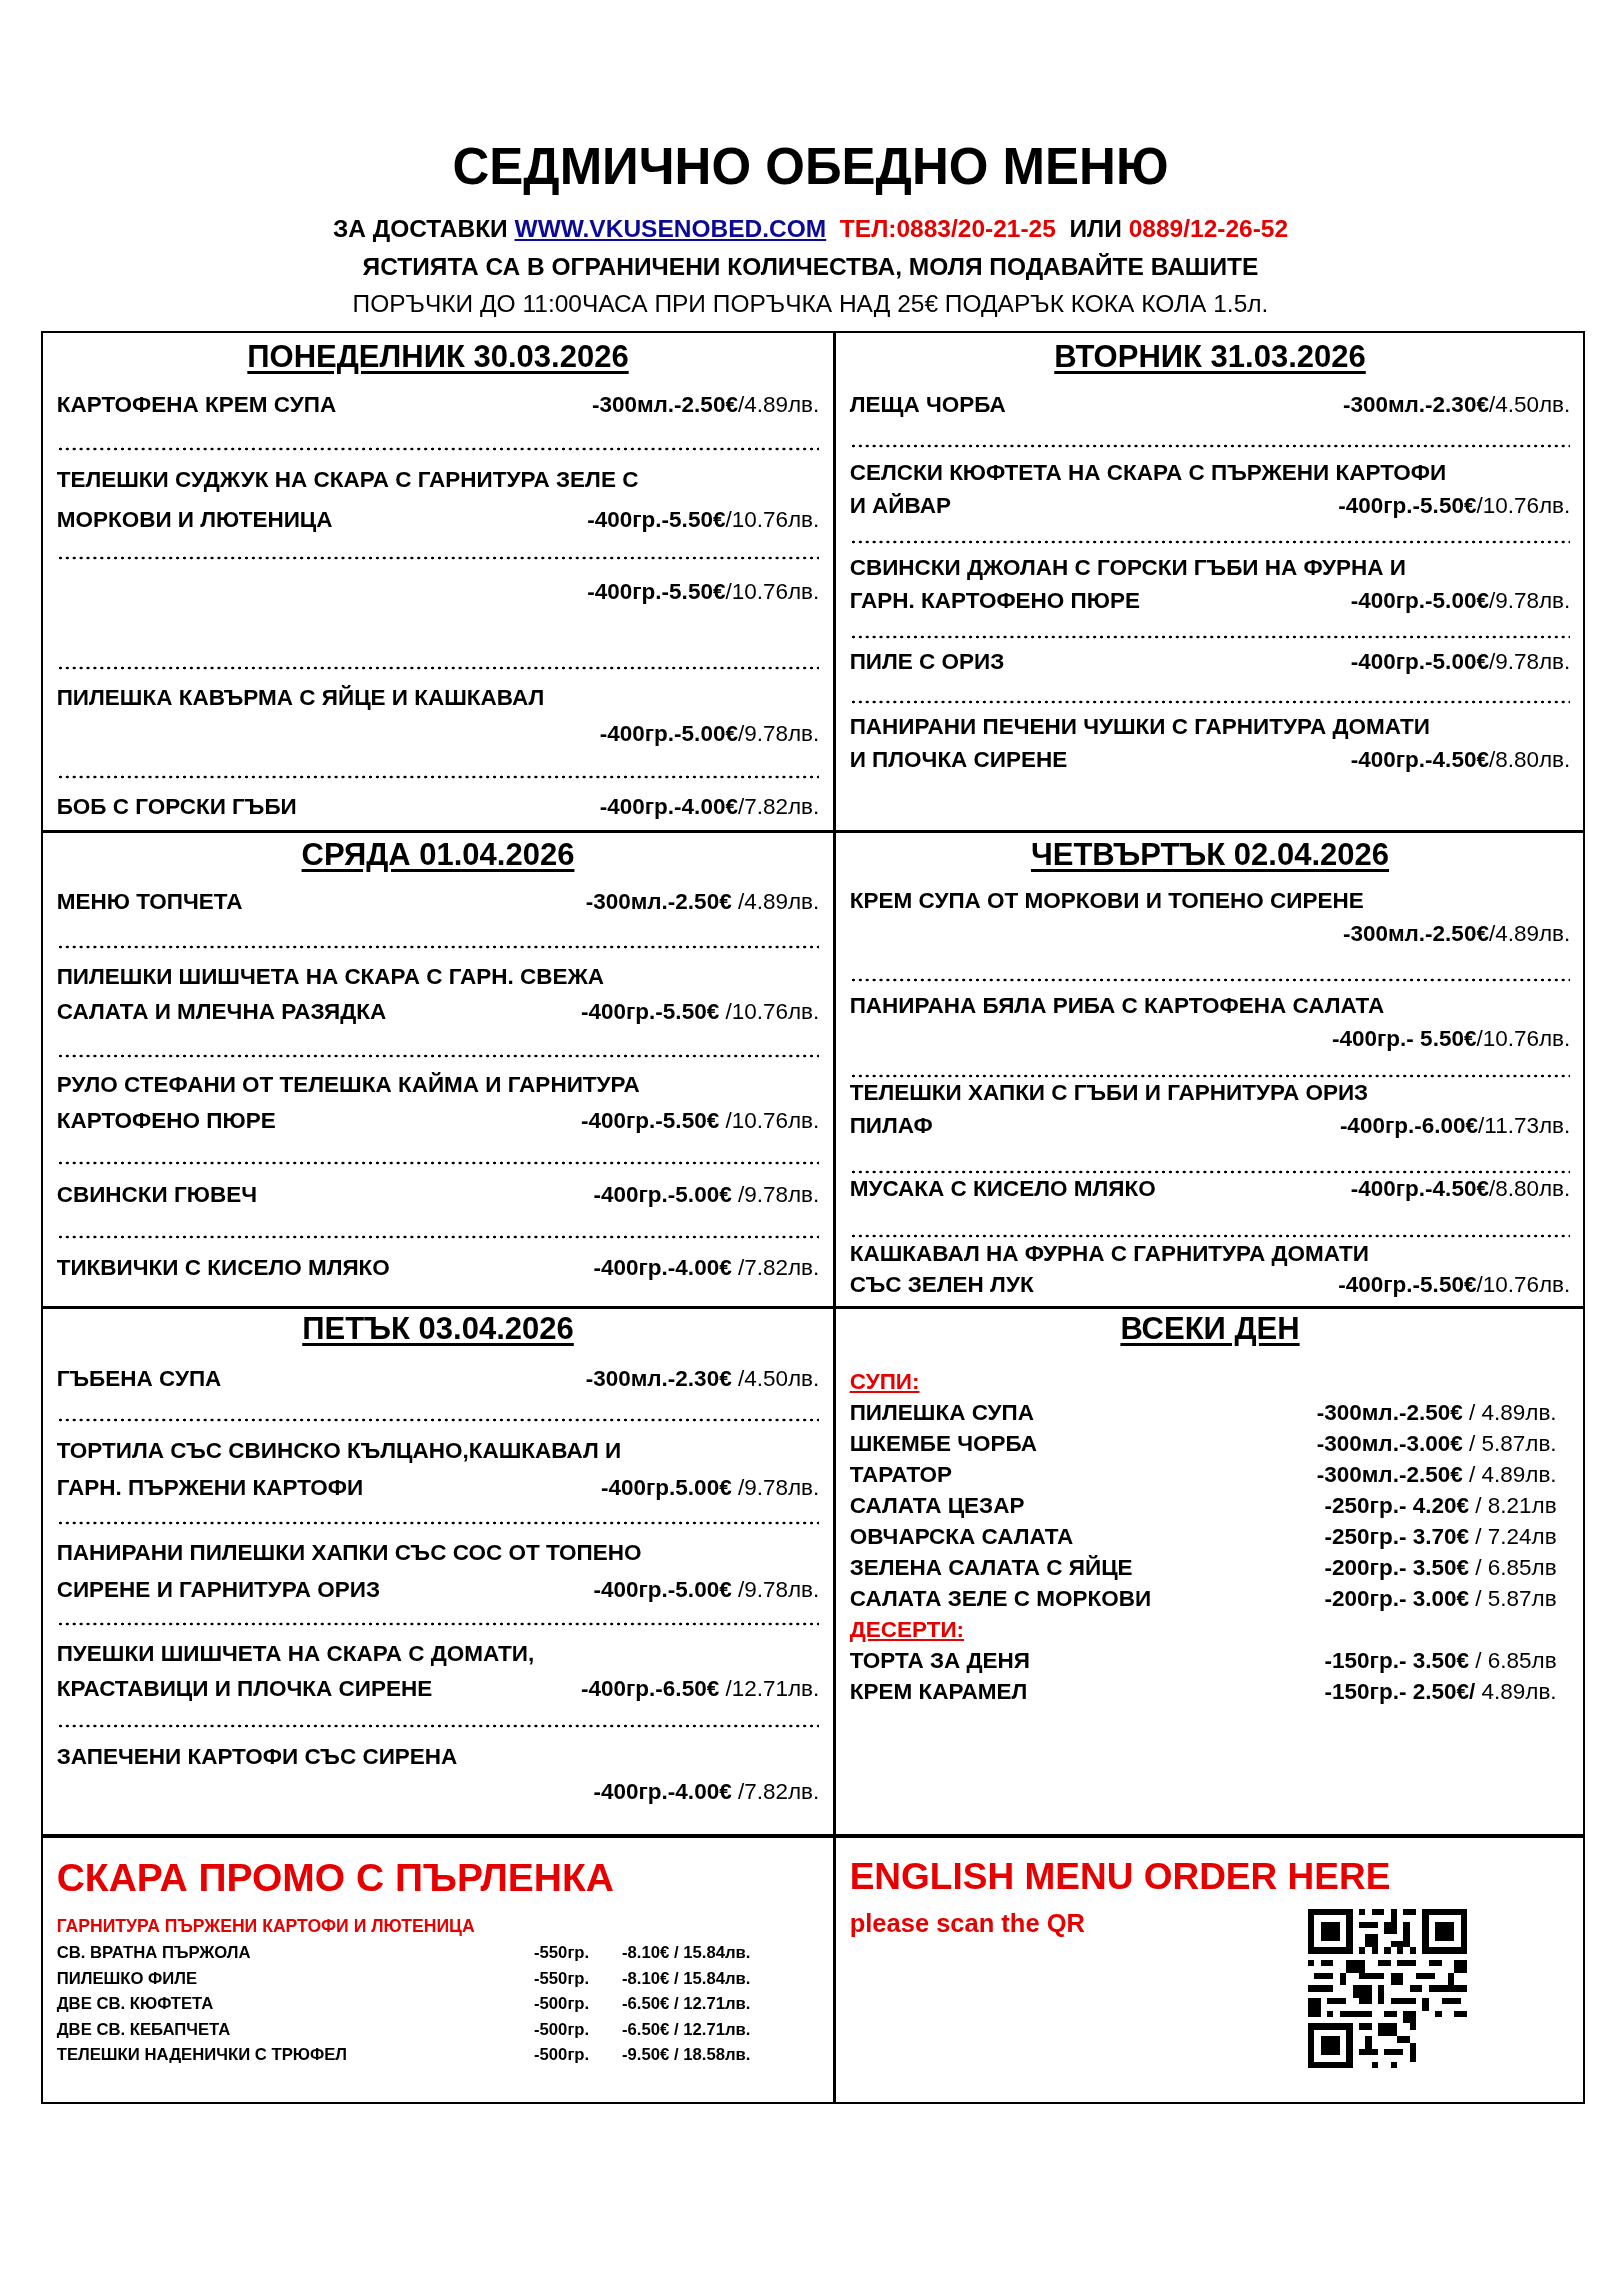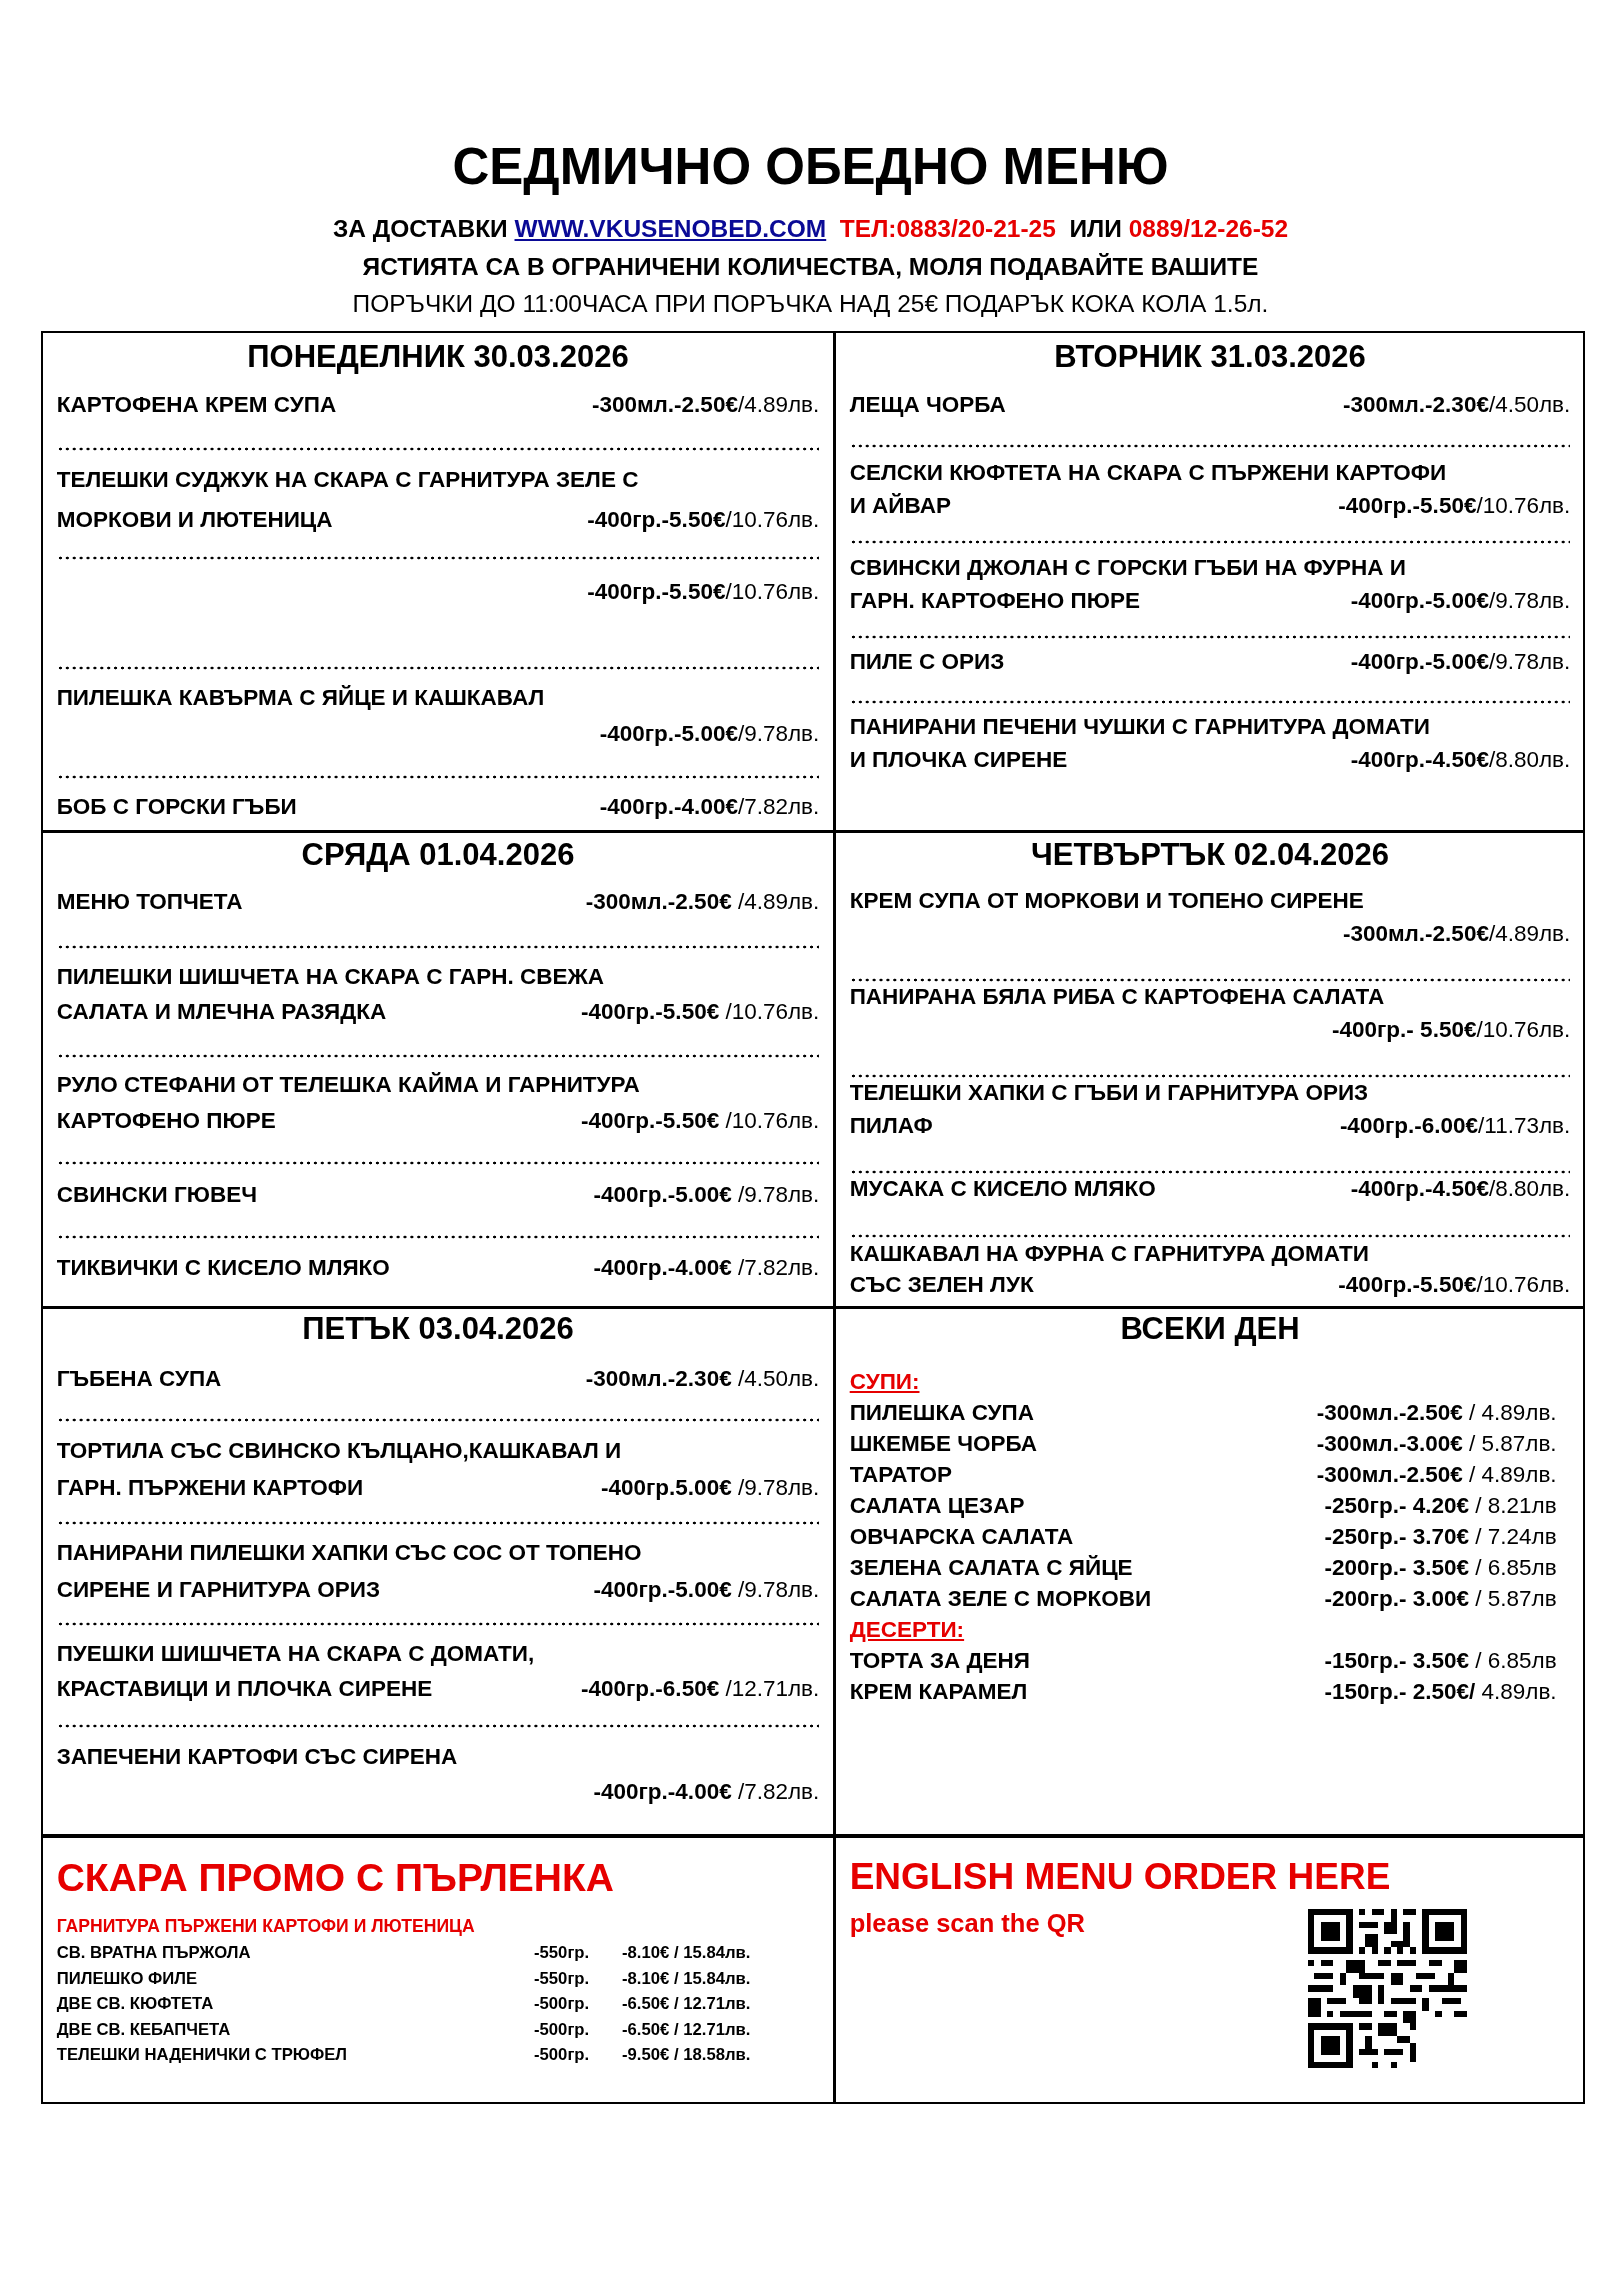--- a/index.html
+++ b/index.html
@@ -10,21 +10,21 @@
   .line2{top:253px;font-size:24.5px;font-weight:bold;}
   .line3{top:290px;font-size:24.5px;font-weight:normal;}
   .link{color:#0a0a96;text-decoration:underline;}
   .red{color:#e60000;}
   .grid{position:absolute;left:41px;top:331px;width:1544px;height:1773px;border:2.9px solid #000;box-sizing:border-box;}
   .cell{position:absolute;box-sizing:border-box;}
   .vdiv{position:absolute;left:790px;top:0;width:2.9px;height:100%;background:#000;}
   .hdiv{position:absolute;left:0;width:100%;height:2.9px;background:#000;}
   .hdiv.thick{height:3.9px;}
   .day{position:absolute;left:0;width:100%;text-align:center;font-size:31px;font-weight:bold;}
-  .day span{text-underline-offset:3.9px;text-decoration-thickness:2.9px;}
+  .day span{text-decoration:underline;text-underline-offset:3.9px;text-decoration-thickness:2.9px;}
   .it{position:absolute;left:13.7px;right:13.7px;font-size:22.5px;font-weight:bold;line-height:33px;}
   .row{display:flex;justify-content:space-between;white-space:nowrap;}
   .row.right{justify-content:flex-end;}
   .pr b{font-weight:bold;}
   .pr .lv{font-weight:normal;}
   .dots{position:absolute;left:13.7px;right:13.7px;height:3.9px;background-image:radial-gradient(circle,#000 1.2px,transparent 1.6px);background-size:6.9px 3.9px;background-repeat:repeat-x;}
   .cat{color:#e60000;text-decoration:underline;font-size:22.5px;font-weight:bold;}
   .ev{position:absolute;left:13.7px;right:27.4px;font-size:22.5px;font-weight:bold;line-height:31px;}
   .ev .row{display:flex;}
   .ev .nm{flex:0 0 421px;}
@@ -196,21 +196,21 @@
     <div class="day" style="top:3.9px"><span>ЧЕТВЪРТЪК 02.04.2026</span></div>
     <div class="it" style="top:51px">
       <div class="row">
           <span>КРЕМ СУПА ОТ МОРКОВИ И ТОПЕНО СИРЕНЕ</span>
         </div>
       <div class="row right">
           <span class="pr"><b>-300мл.-2.50€</b><span class="lv">/4.89лв.</span></span>
         </div>
     </div>
     <div class="dots" style="top:145px"></div>
-    <div class="it" style="top:147px">
+    <div class="it" style="top:156px">
       <div class="row">
           <span>ПАНИРАНА БЯЛА РИБА С КАРТОФЕНА САЛАТА</span>
         </div>
       <div class="row right">
           <span class="pr"><b>-400гр.- 5.50€</b><span class="lv">/10.76лв.</span></span>
         </div>
     </div>
     <div class="dots" style="top:241px"></div>
     <div class="it" style="top:243px">
       <div class="row">

